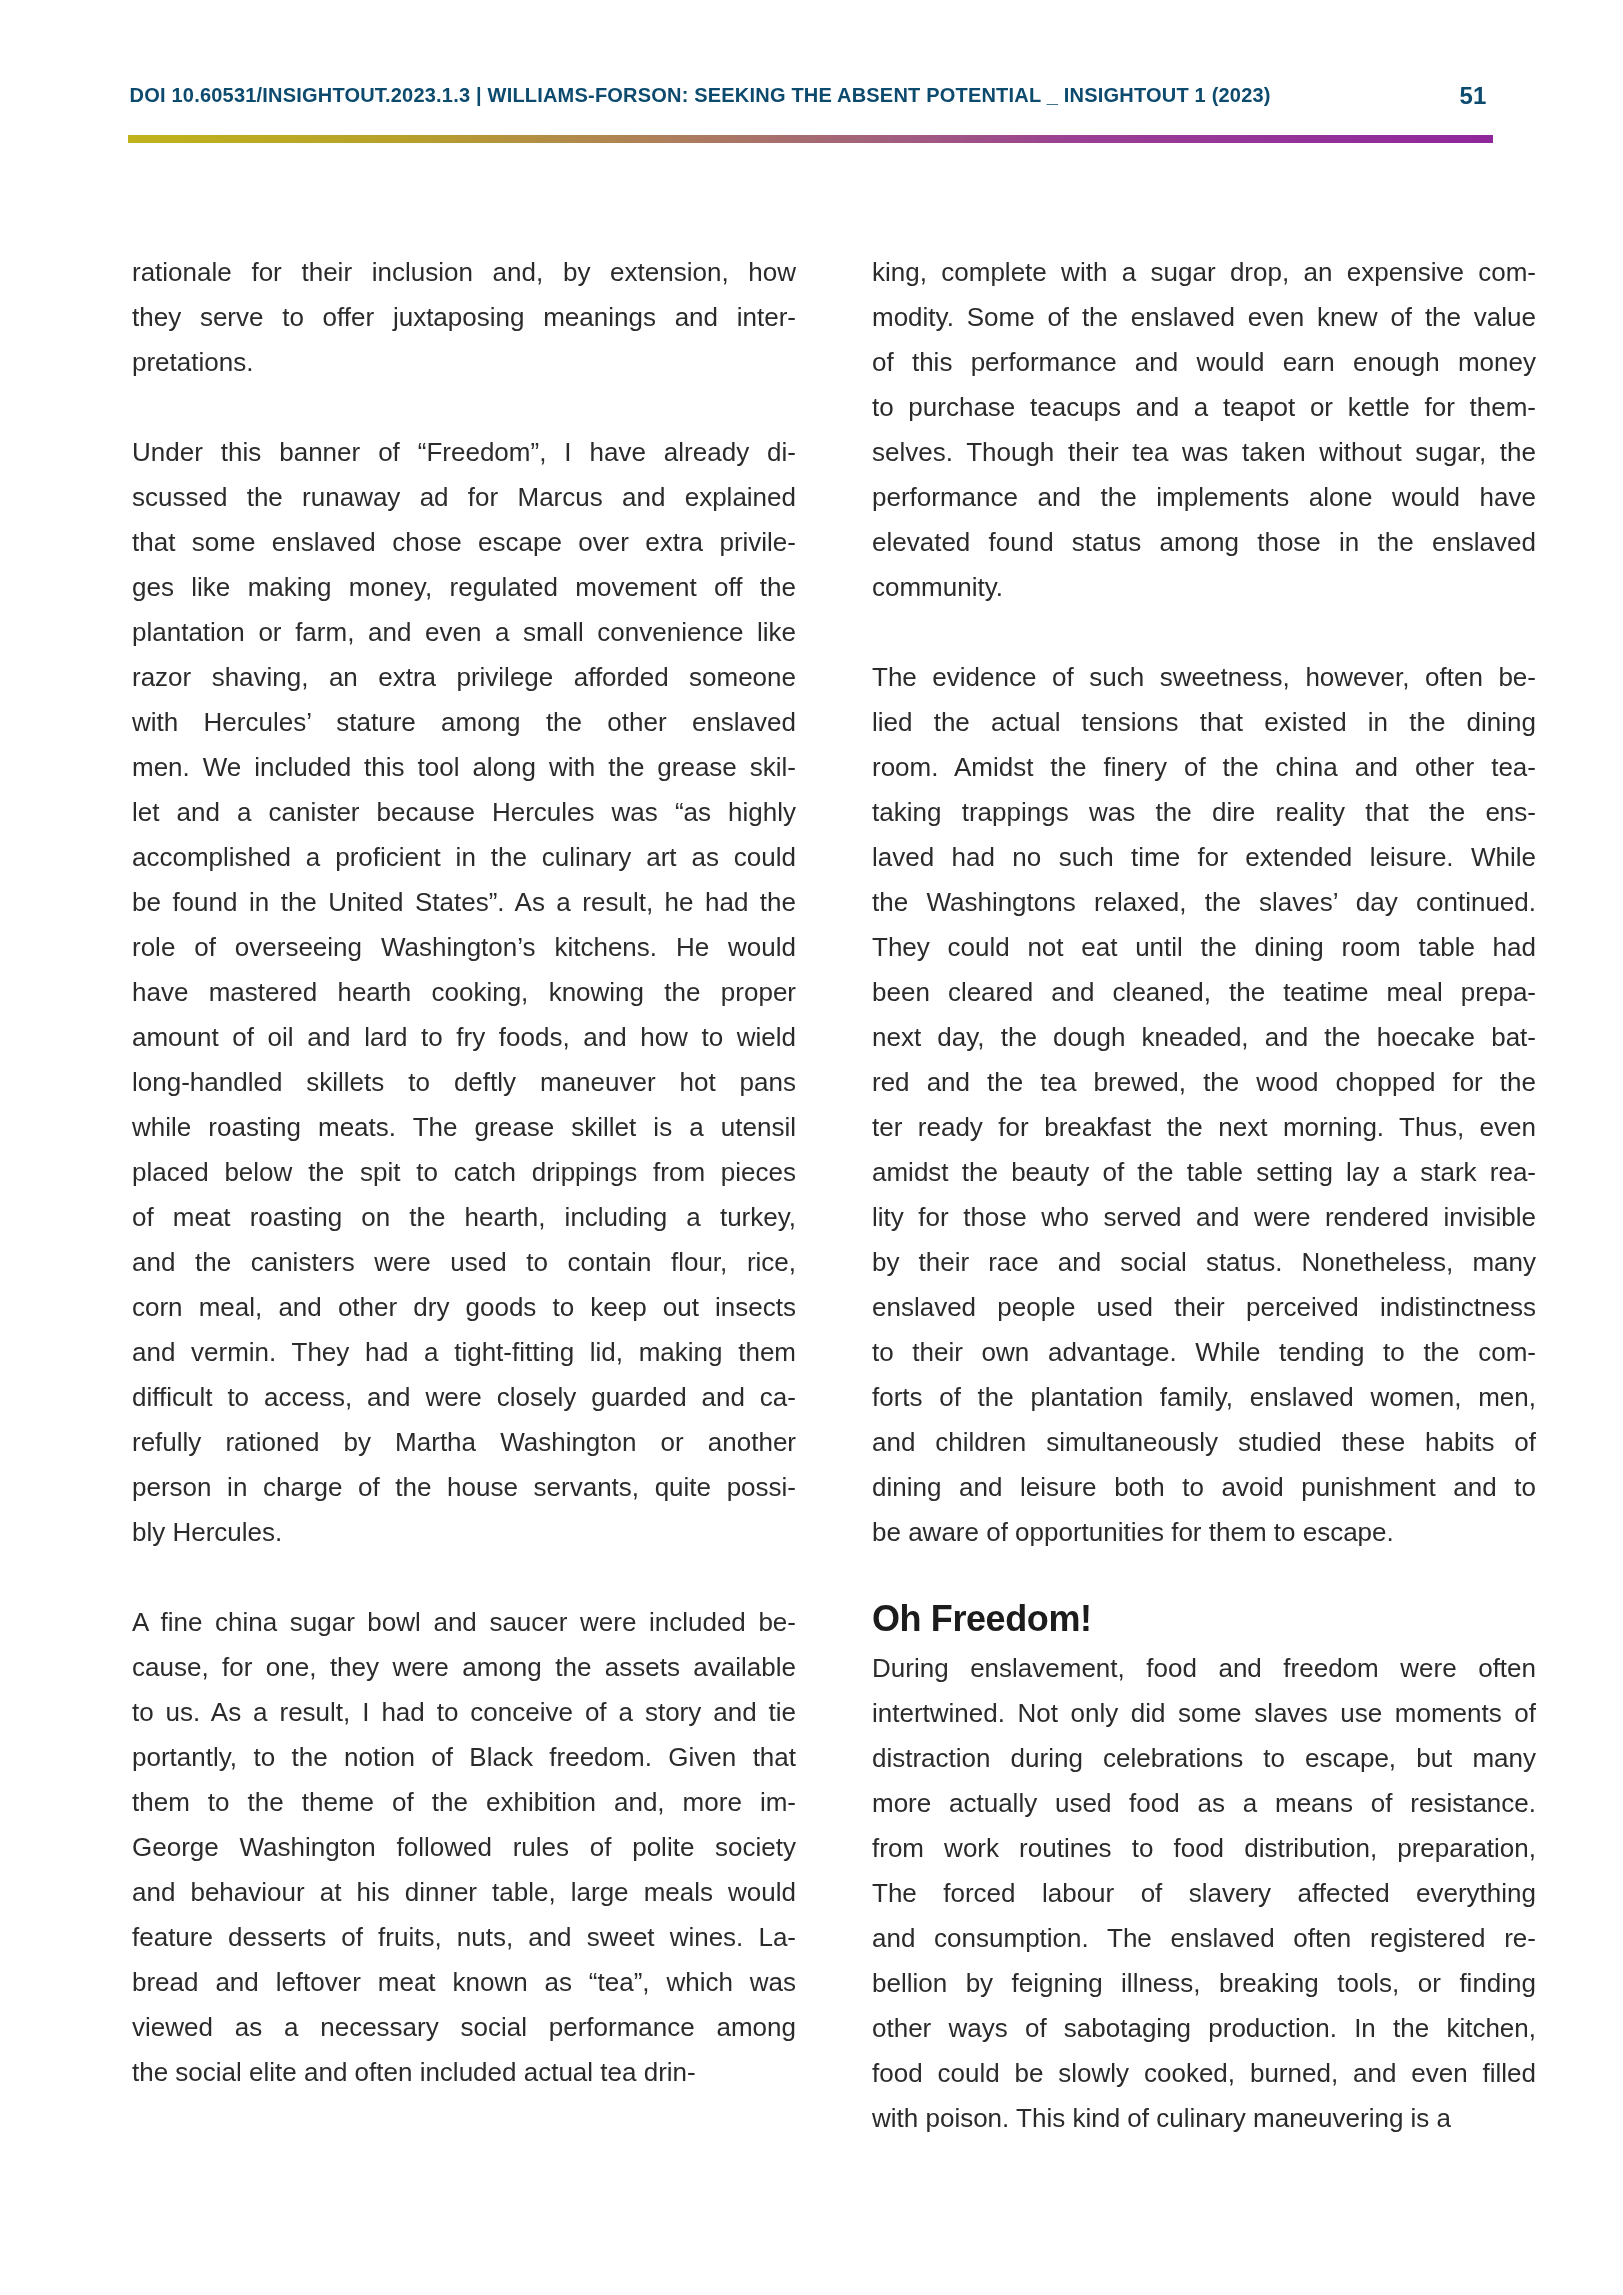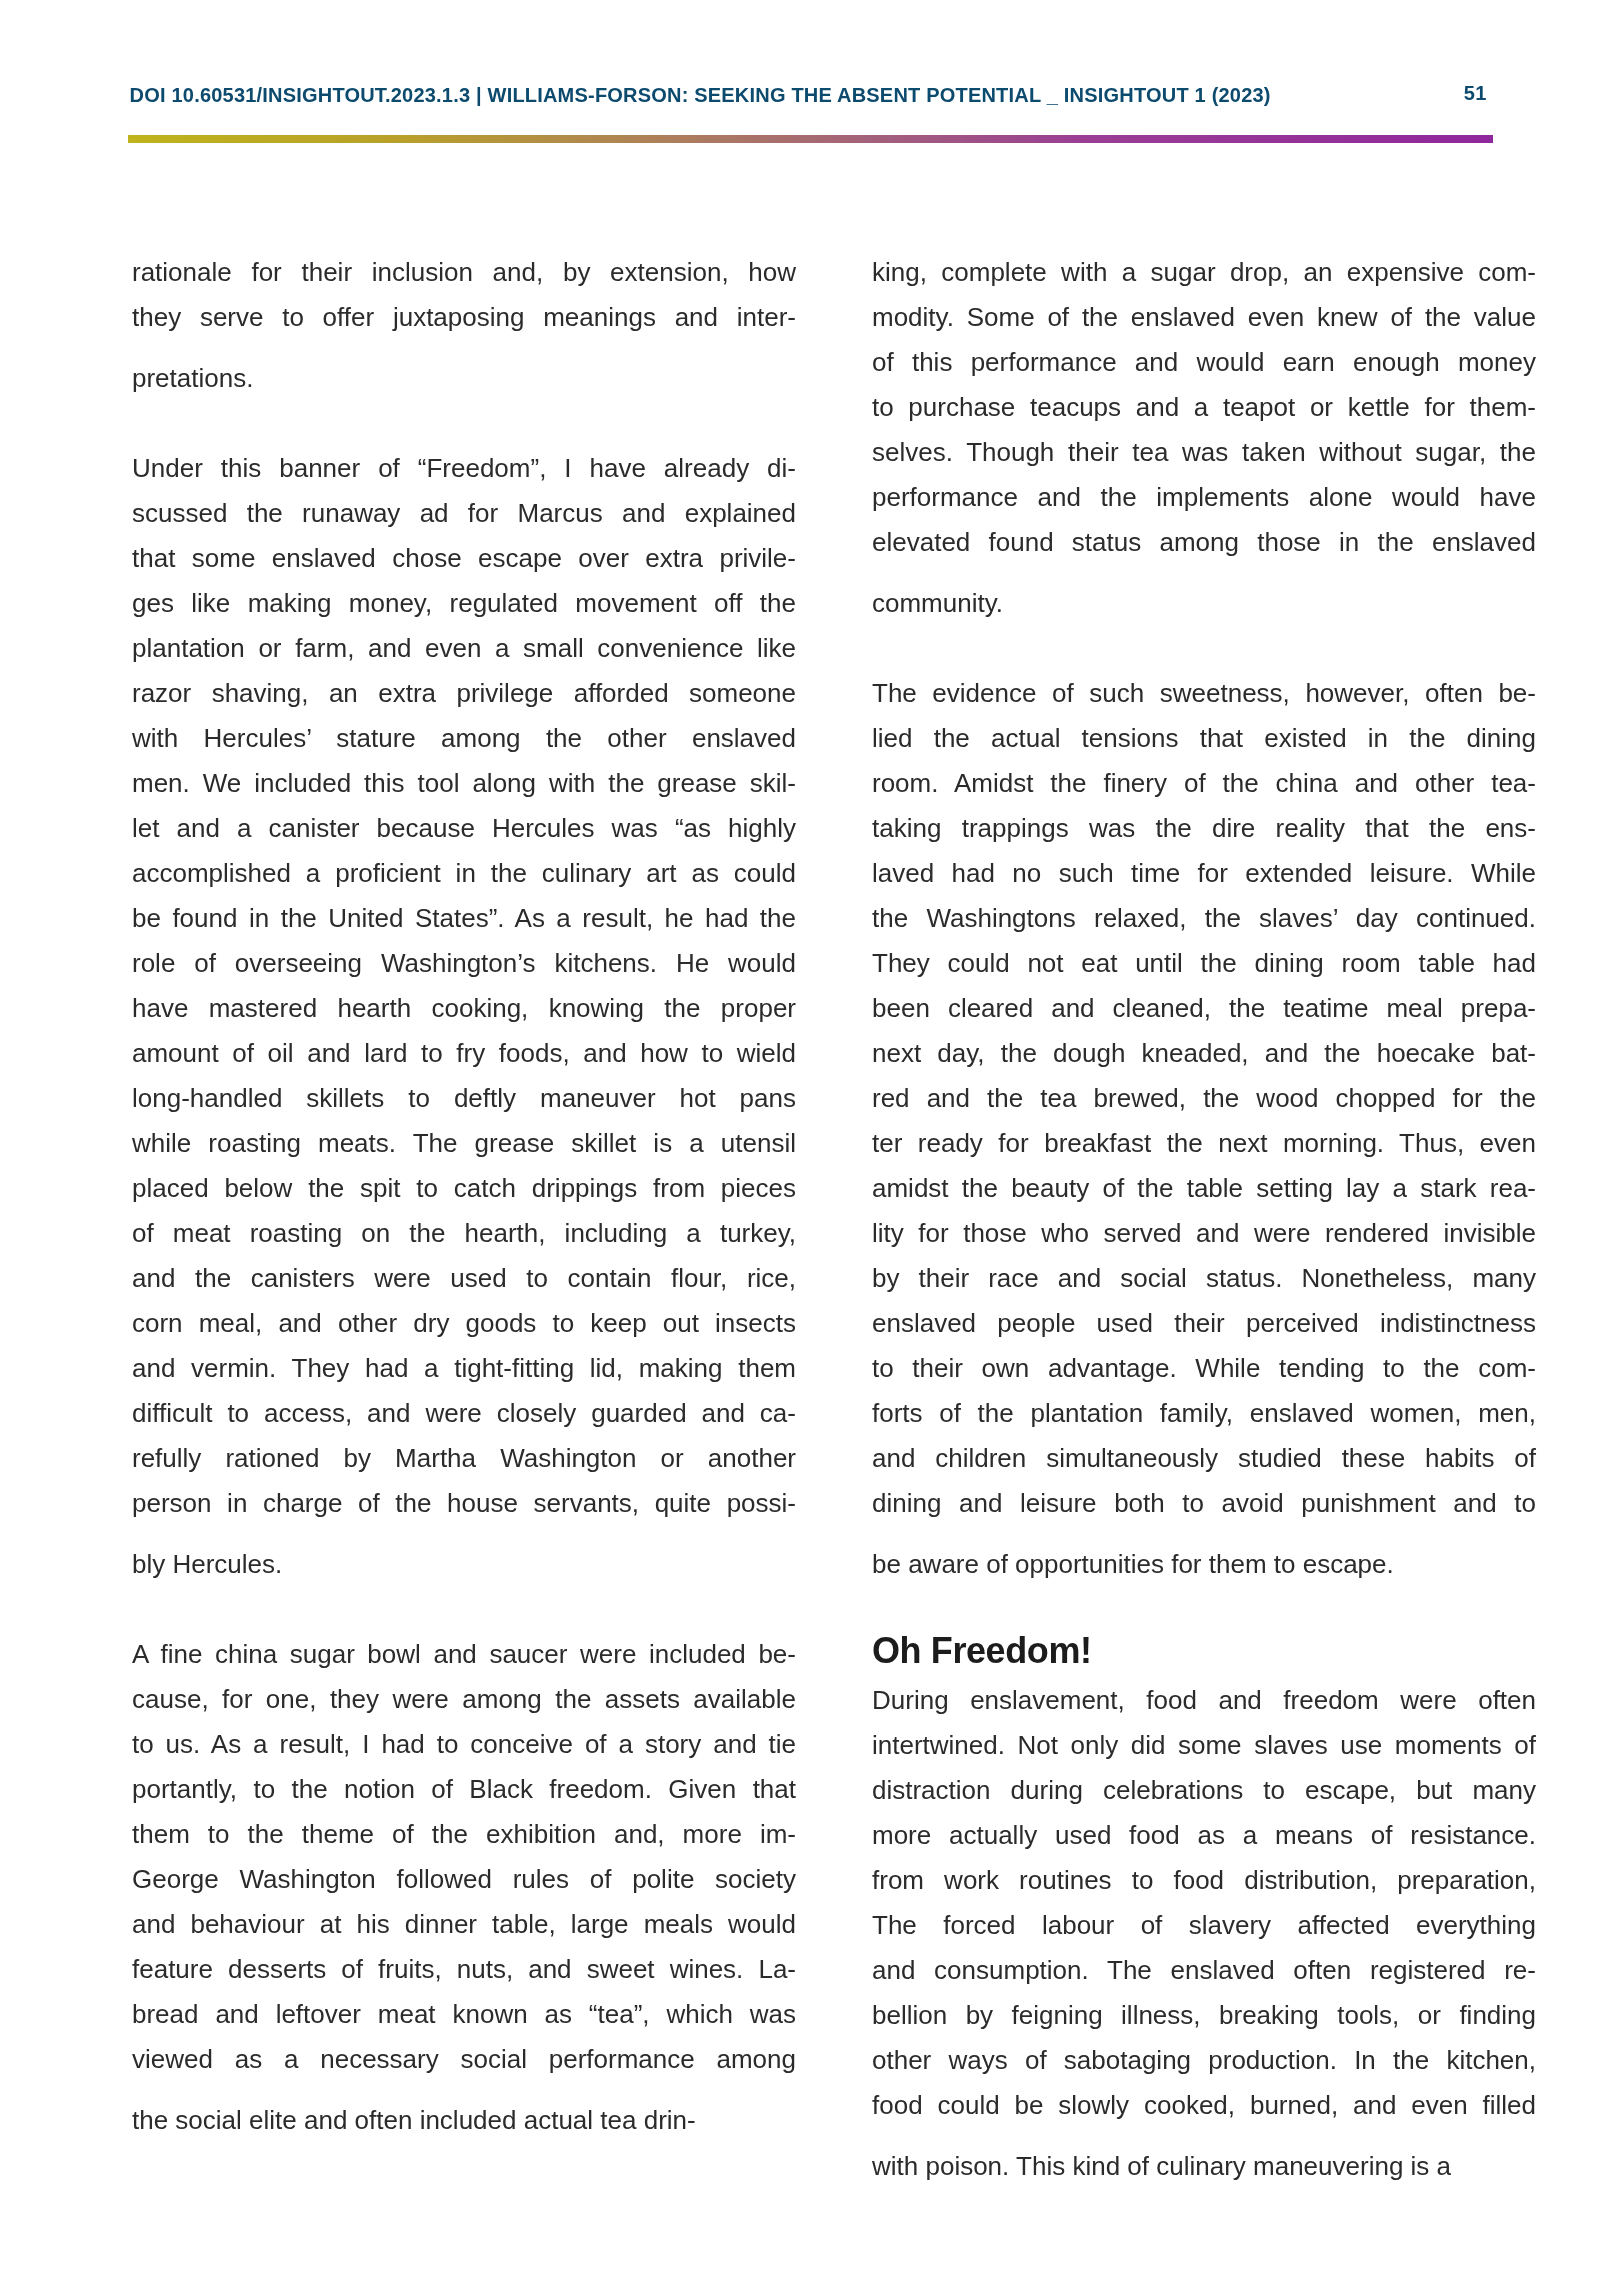--- a/index.html
+++ b/index.html
@@ -1,29 +1,29 @@
 <!DOCTYPE html>
 <html style="font-size:13px"><head>
 <meta charset="utf-8">
 <style>
   html, body { margin: 0; padding: 0; background: #ffffff; }
   body { width: 1623px; height: 2295px; position: relative; overflow: hidden;
          font-family: "Liberation Sans", sans-serif; color: #2b2b2b; }
   .running-head { position: absolute; left: 128px; top: 84px; width: 1365px; height: 32px;
                   color: #0c4a6e; font-weight: bold; font-size: 20px; letter-spacing: 0.2px; }
   .running-head .left { position: absolute; left: 1.6px; top: 0; white-space: nowrap; }
-  .running-head .right { position: absolute; right: 6.5px; top: -1.6px; font-size: 20px; }
+  .running-head .right { position: absolute; right: 6.5px; top: -1.6px; font-size: 24px; }
   .rule { position: absolute; left: 128px; top: 135px; width: 1365px; height: 8px;
           background: linear-gradient(90deg, #c0b31c 0%, #b8a02a 20%, #ad7e5c 40%, #a2607c 55%, #9a3e94 70%, #8f279c 100%); }
   .col { position: absolute; top: 250px; width: 664px; font-size: 26px; line-height: 45px; }
   .col.left { left: 132px; }
   .col.right { left: 872px; }
   .para { margin: 0 0 45px 0; text-align: justify; text-align-last: left; hyphens: manual; }
   .line { display: block; text-align: justify; text-align-last: justify; white-space: nowrap; height: 45px; }
-  .line.last { text-align-last: left; margin-top: 16px; }
+  .line.last { text-align-last: left; }
   .heading { font-weight: bold; font-size: 36px; line-height: 49px; margin: -6.5px 0 3.2px 0; color: #1c1c1c; letter-spacing: -0.4px; }
 </style>
 </head>
 <body>
 
 <div class="running-head">
   <span class="left">DOI 10.60531/INSIGHTOUT.2023.1.3  | WILLIAMS-FORSON: SEEKING THE ABSENT POTENTIAL _ INSIGHTOUT 1 (2023)</span>
   <span class="right">51</span>
 </div>
 <div class="rule"></div>

